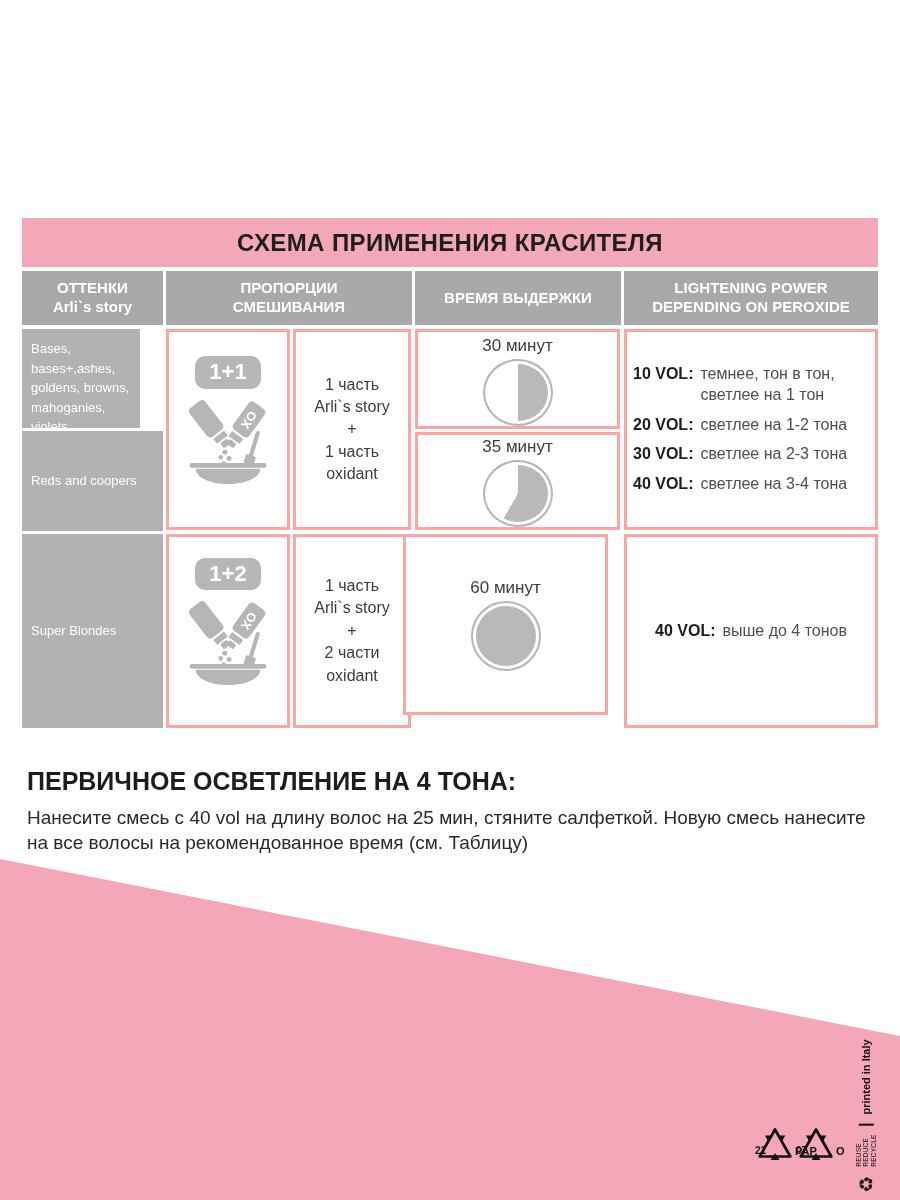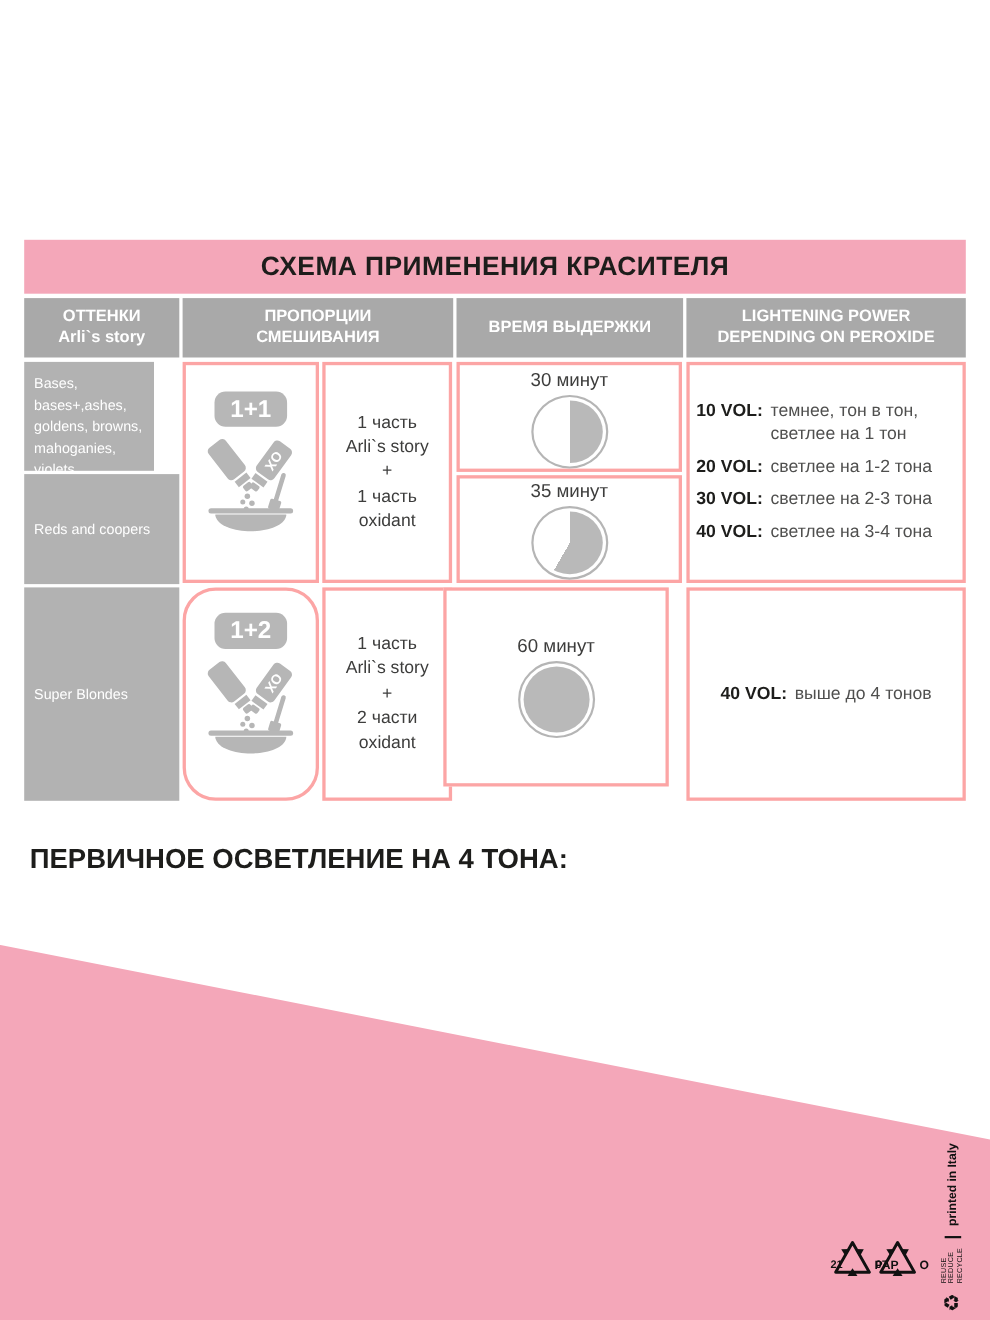--- a/index.html
+++ b/index.html
@@ -28,21 +28,21 @@
 
   
   .cell{position:absolute;background:#ffffff;border:3px solid #fca5a5;box-sizing:border-box;
     display:flex;flex-direction:column;align-items:center;justify-content:center;}
   .cell-icon1{left:166px;top:329px;width:124px;height:201px;gap:6px;}
   .cell-mix1{left:293px;top:329px;width:118px;height:201px;}
   .cell-t30{left:415px;top:329px;width:205px;height:100px;justify-content:flex-start;padding-top:4px;}
   .cell-t35{left:415px;top:432px;width:205px;height:98px;justify-content:flex-start;padding-top:2px;}
   .cell-vol1{left:624px;top:329px;width:254px;height:201px;align-items:flex-start;justify-content:center;
     padding-left:6px;gap:9px;}
-  .cell-icon2{left:166px;top:534px;width:124px;height:194px;gap:6px;border-radius:30px;}
+  .cell-icon2{left:166px;top:534px;width:124px;height:194px;gap:6px;}
   .cell-mix2{left:293px;top:534px;width:118px;height:194px;}
   .cell-t60{left:403px;top:534px;width:205px;height:181px;justify-content:center;}
   .cell-vol2{left:624px;top:534px;width:254px;height:194px;}
 
   .badge{background:#b7b7b7;color:#ffffff;font-weight:bold;font-size:22px;border-radius:10px;
     padding:3px 14px;line-height:1.2;}
   .mix-text{font-size:16px;color:#3d3d3c;text-align:center;line-height:1.4;}
 
   .clock-label{font-size:17px;color:#3d3d3c;margin-bottom:3px;}
   .clock{width:70px;height:70px;border-radius:50%;border:2px solid #b5b5b5;padding:3px;box-sizing:border-box;background:#fff;}
@@ -241,20 +241,21 @@
   <div class="cell cell-vol2">
     <div class="vol-row">
       <span class="vol-label">40 VOL:</span>
       <span class="vol-lines">
         <div>выше до 4 тонов</div>
       </span>
     </div>
   </div>
 
   <div class="sec-heading">ПЕРВИЧНОЕ ОСВЕТЛЕНИЕ НА 4 ТОНА:</div>
+  <div class="sec-body">Нанесите смесь с 40 vol на длину волос на 25 мин, стяните салфеткой. Новую смесь нанесите на все волосы на рекомендованное время (см. Таблицу)</div>
 
   <div class="pink-footer"></div>
 
   <div class="mark mark-pap">
     <svg width="40" height="36" viewBox="0 0 44 40">
       <path d="M22,5 L39,35 L5,35 Z" fill="none" stroke="#111" stroke-width="3" stroke-linejoin="round"></path>
       <polygon points="10.5,17 19,17 14.5,9.5" fill="#111" transform="rotate(-60 14.5 14)"></polygon>
       <polygon points="29.5,9.5 34,17 25,17" fill="#111" transform="rotate(60 29.5 14)"></polygon>
       <polygon points="17,31 27,31 22,39" fill="#111" transform="rotate(180 22 35)"></polygon>
     </svg>

